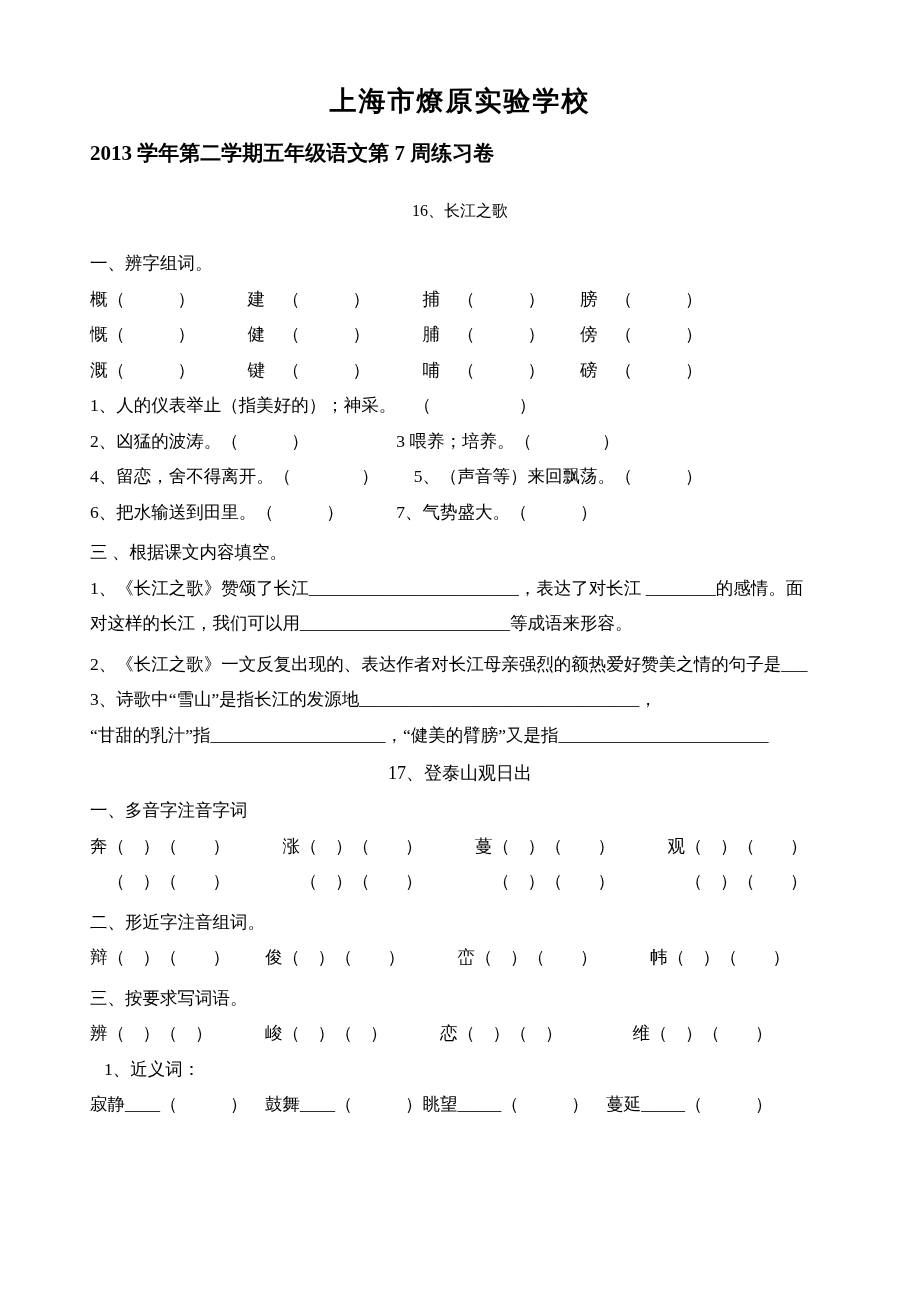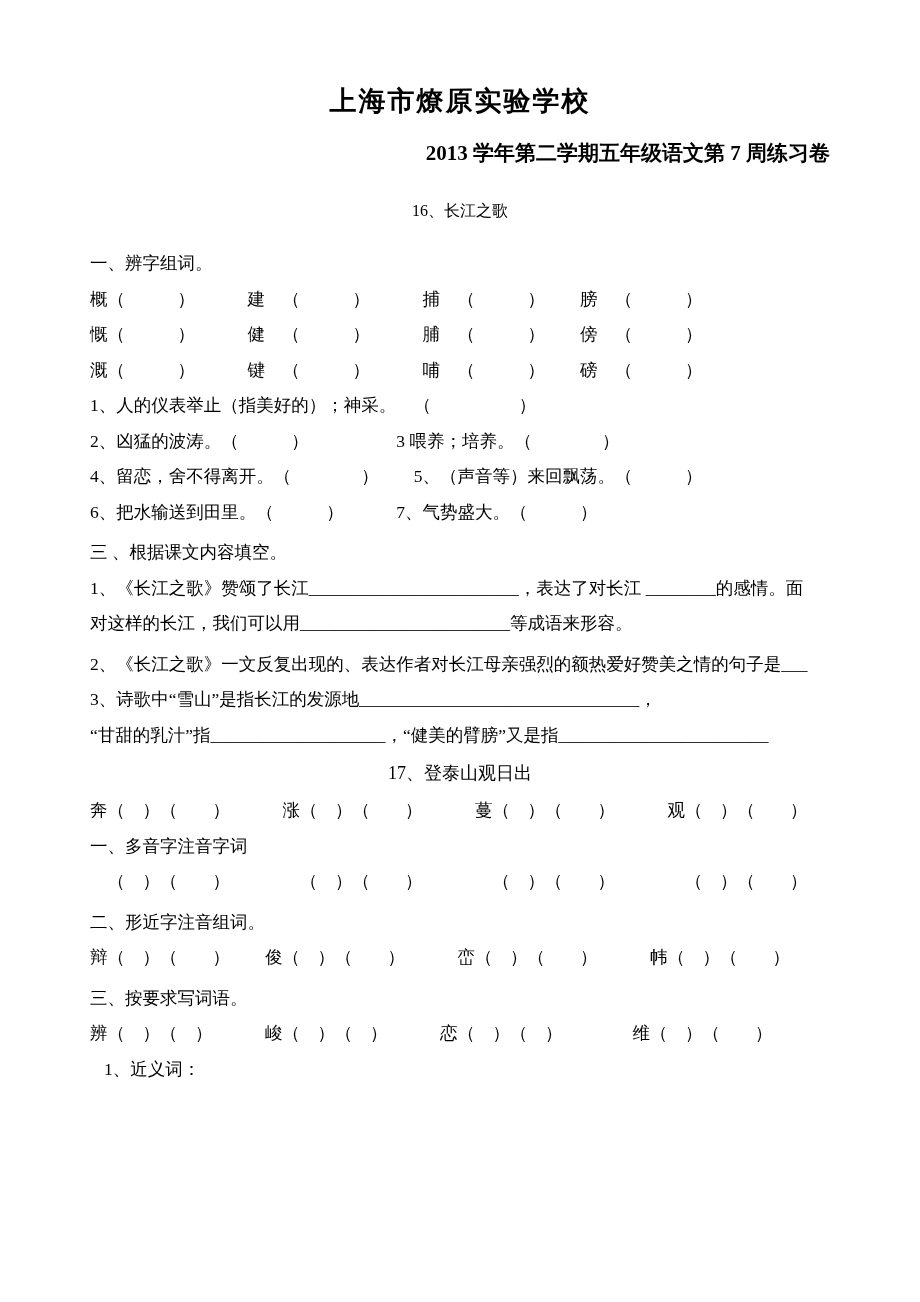--- a/index.html
+++ b/index.html
@@ -19,21 +19,21 @@
   }
   .school {
     text-align: center;
     font-size: 27px;
     font-weight: 700;
     letter-spacing: 2px;
     line-height: 34px;
     margin-bottom: 20px;
   }
   .paper-title {
-    text-align: right;
+    text-align: left;
     font-size: 21px;
     font-weight: 700;
     line-height: 30px;
     margin-bottom: 20px;
     white-space: pre-wrap;
   }
   .info-line {
     text-align: center;
     font-size: 21px;
     font-weight: 700;
@@ -84,24 +84,25 @@
 
   <div class="line gap">三 、根据课文内容填空。</div>
   <div class="line">1、《长江之歌》赞颂了长江________________________，表达了对长江 ________的感情。面</div>
   <div class="line">对这样的长江，我们可以用________________________等成语来形容。</div>
   <div class="line gap">2、《长江之歌》一文反复出现的、表达作者对长江母亲强烈的额热爱好赞美之情的句子是___</div>
   <div class="line">3、诗歌中“雪山”是指长江的发源地________________________________，</div>
   <div class="line">“甘甜的乳汁”指____________________，“健美的臂膀”又是指________________________</div>
 
   <div class="lesson-title-17">17、登泰山观日出</div>
 
+  <div class="line">一、多音字注音字词</div>
   <div class="line">奔（　）（　　）　　　涨（　）（　　）　　　蔓（　）（　　）　　　观（　）（　　）</div>
-  <div class="line">一、多音字注音字词</div>
   <div class="line">　（　）（　　）　　　　（　）（　　）　　　　（　）（　　）　　　　（　）（　　）</div>
 
   <div class="line gap">二、形近字注音组词。</div>
   <div class="line">辩（　）（　　）　　俊（　）（　　）　　　峦（　）（　　）　　　帏（　）（　　）</div>
   <div class="line gap">三、按要求写词语。</div>
 
   <div class="line">辨（　）（　）　　　峻（　）（　）　　　恋（　）（　）　　　　维（　）（　　）</div>
   <div class="line indent">1、近义词：</div>
+  <div class="line">寂静____（　　　）　鼓舞____（　　　）眺望_____（　　　）　蔓延_____（　　　）</div>
 
 </div>
 
 </body></html>

